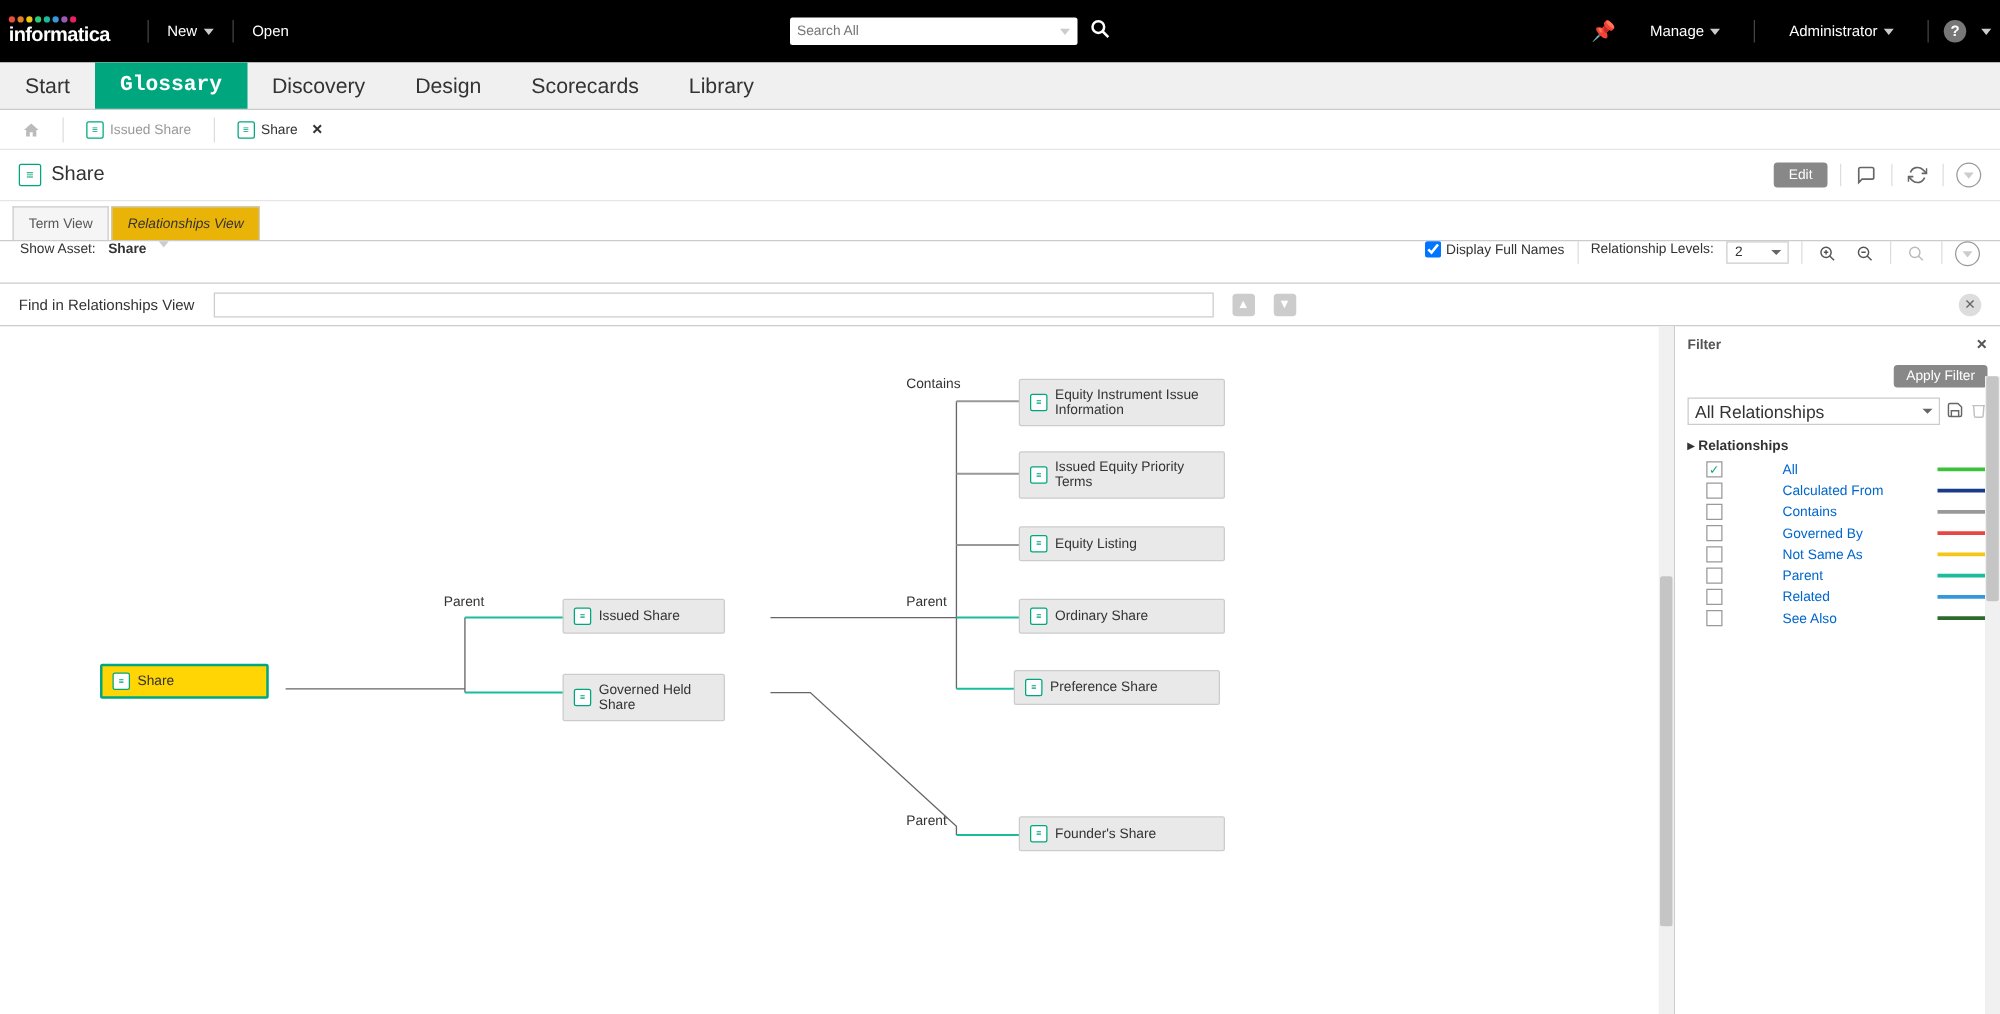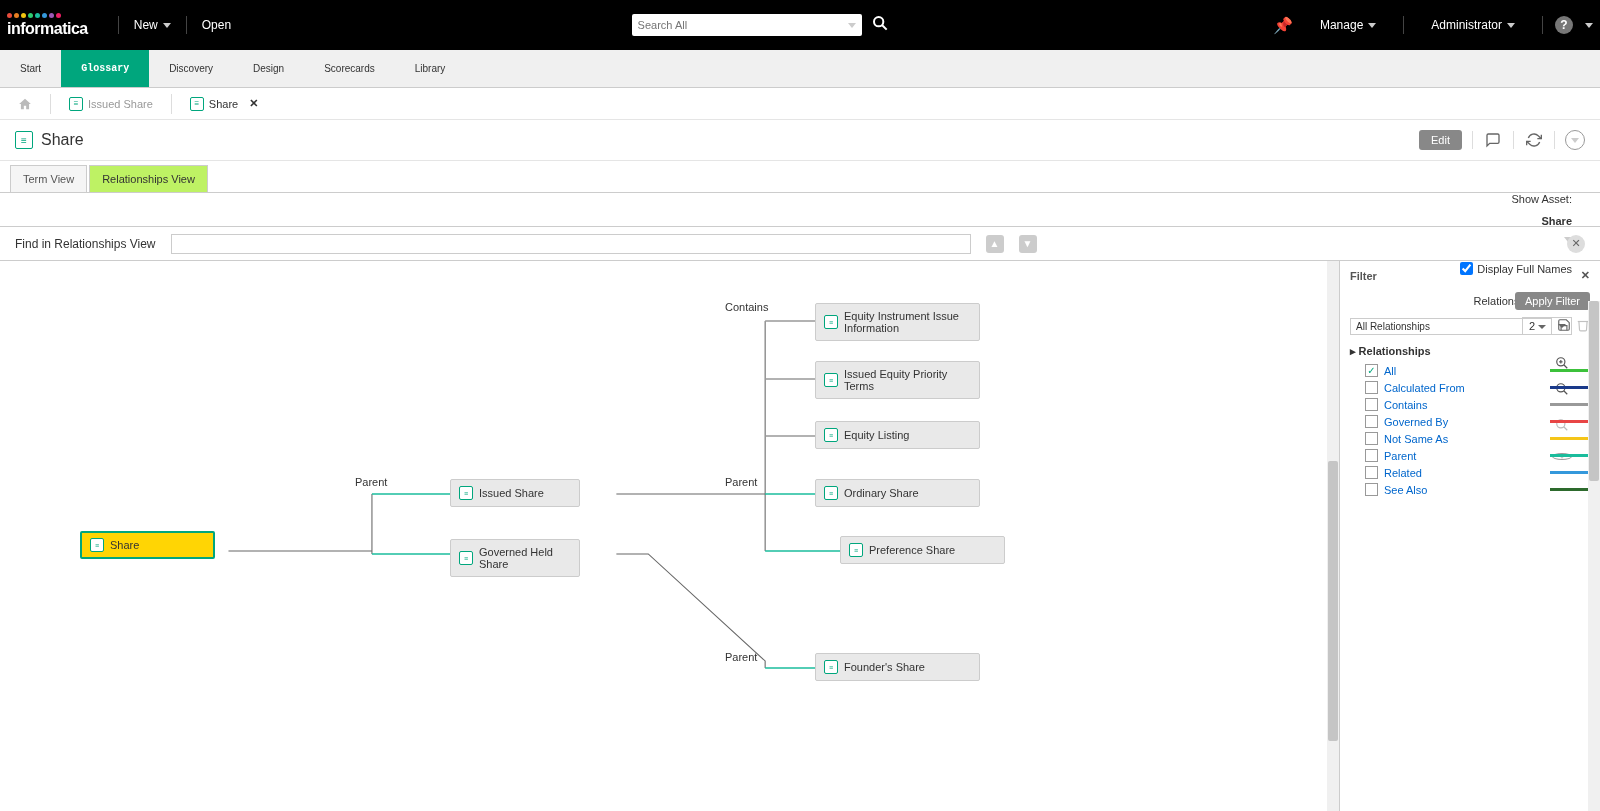--- a/index.html
+++ b/index.html
@@ -15,45 +15,45 @@
 .topmenu-sep { border-left: 1px solid #444; height: 18px; }
 .topbar .spacer { flex: 1; }
 .search-box { background: #fff; border-radius: 2px; display: flex; align-items: center; height: 22px; width: 230px; padding: 0 6px; }
 .search-box input { border: none; outline: none; font-size: 11px; color: #666; flex: 1; }
 .search-icon-btn { color: #fff; margin-left: 10px; font-size: 16px; cursor: pointer; }
 .topright { display: flex; align-items: center; gap: 12px; }
 .caret-down { width: 0; height: 0; border-left: 4px solid transparent; border-right: 4px solid transparent; border-top: 5px solid #ccc; display: inline-block; }
 
 
 .navtabs { background: #f0f0f0; height: 38px; display: flex; border-bottom: 1px solid #ccc; }
-.navtab { padding: 0 20px; display: flex; align-items: center; cursor: pointer; color: #333; font-size: 10px; }
+.navtab { padding: 0 20px; display: flex; align-items: center; cursor: pointer; color: #333; font-size: 17px; }
 .navtab.active { background: #00a67d; color: #fff; font-weight: bold; font-family: Liberation Mono, monospace; }
 
 
 .breadrow { height: 32px; background: #fff; border-bottom: 1px solid #e5e5e5; display: flex; align-items: center; padding: 0 10px; gap: 10px; }
 .bc-item { display: flex; align-items: center; gap: 5px; padding: 4px 8px; font-size: 11px; cursor: pointer; }
 .bc-item.dim { color: #999; }
 .bc-sep { border-left: 1px solid #ddd; height: 20px; }
 .term-icon { width: 14px; height: 14px; border: 1px solid #00a67d; display: inline-flex; align-items: center; justify-content: center; color: #00a67d; font-size: 8px; border-radius: 2px; }
 
 
 .heading { display: flex; align-items: center; padding: 10px 15px; border-bottom: 1px solid #e5e5e5; }
 .heading .title { font-size: 16px; color: #333; margin-left: 8px; }
 .heading .right { margin-left: auto; display: flex; align-items: center; gap: 10px; }
 .btn-edit { background: #888; color: #fff; border: none; padding: 4px 12px; border-radius: 3px; cursor: pointer; font-size: 11px; }
 .icon-circle { width: 20px; height: 20px; display: flex; align-items: center; justify-content: center; color: #666; cursor: pointer; }
 .vsep { border-left: 1px solid #ddd; height: 18px; }
 
 
 .subtabs { display: flex; height: 32px; align-items: flex-end; border-bottom: 1px solid #ccc; padding: 0 10px; }
 .subtab { padding: 7px 12px; border: 1px solid #ccc; border-bottom: none; background: #f5f5f5; color: #555; font-size: 11px; cursor: pointer; margin-right: 2px; }
-.subtab.active { background: #bef264; color: #333; }
-
-
-.toolrow { display: flex; align-items: flex-end; height: 34px; padding: 0 28px; border-bottom: 1px solid #ccc; gap: 10px; font-size: 11px; flex-direction: column; }
+.subtab.active { background: #eab308; color: #333; font-style: italic; }
+
+
+.toolrow { display: flex; align-items: flex-start; height: 34px; padding: 0 16px; border-bottom: 1px solid #ccc; gap: 10px; font-size: 11px; }
 .toolrow .spacer { flex: 1; }
 .tool-btn { width: 20px; height: 20px; display: flex; align-items: center; justify-content: center; color: #555; cursor: pointer; border: 1px solid transparent; }
 .tool-btn.circle { border: 1px solid #999; border-radius: 50%; }
 .select-box { border: 1px solid #ccc; padding: 2px 20px 2px 6px; font-size: 11px; background: #fff; position: relative; min-width: 50px; }
 .select-box::after { content: ""; position: absolute; right: 5px; top: 50%; transform: translateY(-50%); border-left: 4px solid transparent; border-right: 4px solid transparent; border-top: 4px solid #666; }
 
 
 .findrow { display: flex; align-items: center; height: 34px; padding: 0 15px; border-bottom: 1px solid #ccc; gap: 15px; }
 .findrow input { flex: 1; max-width: 800px; border: 1px solid #ccc; padding: 3px 5px; font-size: 11px; }
 .arrow-btn { width: 18px; height: 18px; background: #ccc; color: #fff; border-radius: 3px; display: flex; align-items: center; justify-content: center; cursor: pointer; font-size: 10px; }
@@ -72,27 +72,27 @@
 
 .edge-label { position: absolute; font-size: 11px; color: #333; }
 
 svg.diagram { position: absolute; top: 0; left: 0; width: 100%; height: 100%; pointer-events: none; }
 
 
 .filter { width: 260px; padding: 8px 10px; font-size: 11px; position: relative; }
 .filter-head { display: flex; justify-content: space-between; align-items: center; font-weight: bold; color: #555; margin-bottom: 10px; }
 .btn-apply { float: right; background: #888; color: #fff; border: none; padding: 3px 10px; border-radius: 3px; cursor: pointer; font-size: 11px; margin-bottom: 8px; }
 .filter-select-row { display: flex; align-items: center; gap: 5px; margin: 8px 0; clear: both; }
-.filter-select { flex: 1; border: 1px solid #ccc; padding: 2px 5px; font-size: 10px; position: relative; }
+.filter-select { flex: 1; border: 1px solid #ccc; padding: 2px 5px; font-size: 14px; position: relative; }
 .filter-select::after { content: ""; position: absolute; right: 5px; top: 50%; transform: translateY(-50%); border-left: 4px solid transparent; border-right: 4px solid transparent; border-top: 4px solid #666; }
 .rel-tree { margin-top: 10px; }
 .rel-tree .tree-head { font-weight: bold; color: #333; margin-bottom: 6px; }
 .rel-item { display: flex; align-items: center; margin: 4px 0 4px 15px; gap: 6px; }
 .rel-item .cb { width: 13px; height: 13px; border: 1px solid #999; display: flex; align-items: center; justify-content: center; color: #00a67d; font-size: 10px; cursor: pointer; }
-.rel-item .name { color: #0066cc; cursor: pointer; flex: 1; }
+.rel-item .name { color: #0066cc; cursor: pointer; flex: 1; margin-left: 42px; }
 .rel-item .swatch { width: 40px; height: 3px; }
 .filter .pscroll { position: absolute; right: 0; top: 40px; bottom: 0; width: 12px; background: #f0f0f0; }
 .filter .pscroll .thumb { position: absolute; top: 0; height: 180px; left: 1px; right: 1px; background: #c5c5c5; border-radius: 2px; }
 
 .small-icon { font-size: 13px; color: #666; cursor: pointer; }
 </style>
 </head>
 <body>
 
 <div class="topbar">
@@ -308,21 +308,21 @@
         <span class="label">Equity Instrument Issue Information</span>
       </div>
     <div class="node" style="left:815px; top:160px; width:165px">
         <span class="node-icon">≡</span>
         <span class="label">Equity Listing</span>
       </div>
     <div class="node" style="left:815px; top:218px; width:165px">
         <span class="node-icon">≡</span>
         <span class="label">Ordinary Share</span>
       </div>
-    <div class="node" style="left:840px; top:275px; width:165px">
+    <div class="node" style="left:811px; top:275px; width:165px">
         <span class="node-icon">≡</span>
         <span class="label">Preference Share</span>
       </div>
     <div class="node" style="left:815px; top:392px; width:165px">
         <span class="node-icon">≡</span>
         <span class="label">Founder's Share</span>
       </div>
 
     <span class="edge-label" style="left:355px; top:215px">Parent</span>
     <span class="edge-label" style="left:725px; top:40px">Contains</span>

